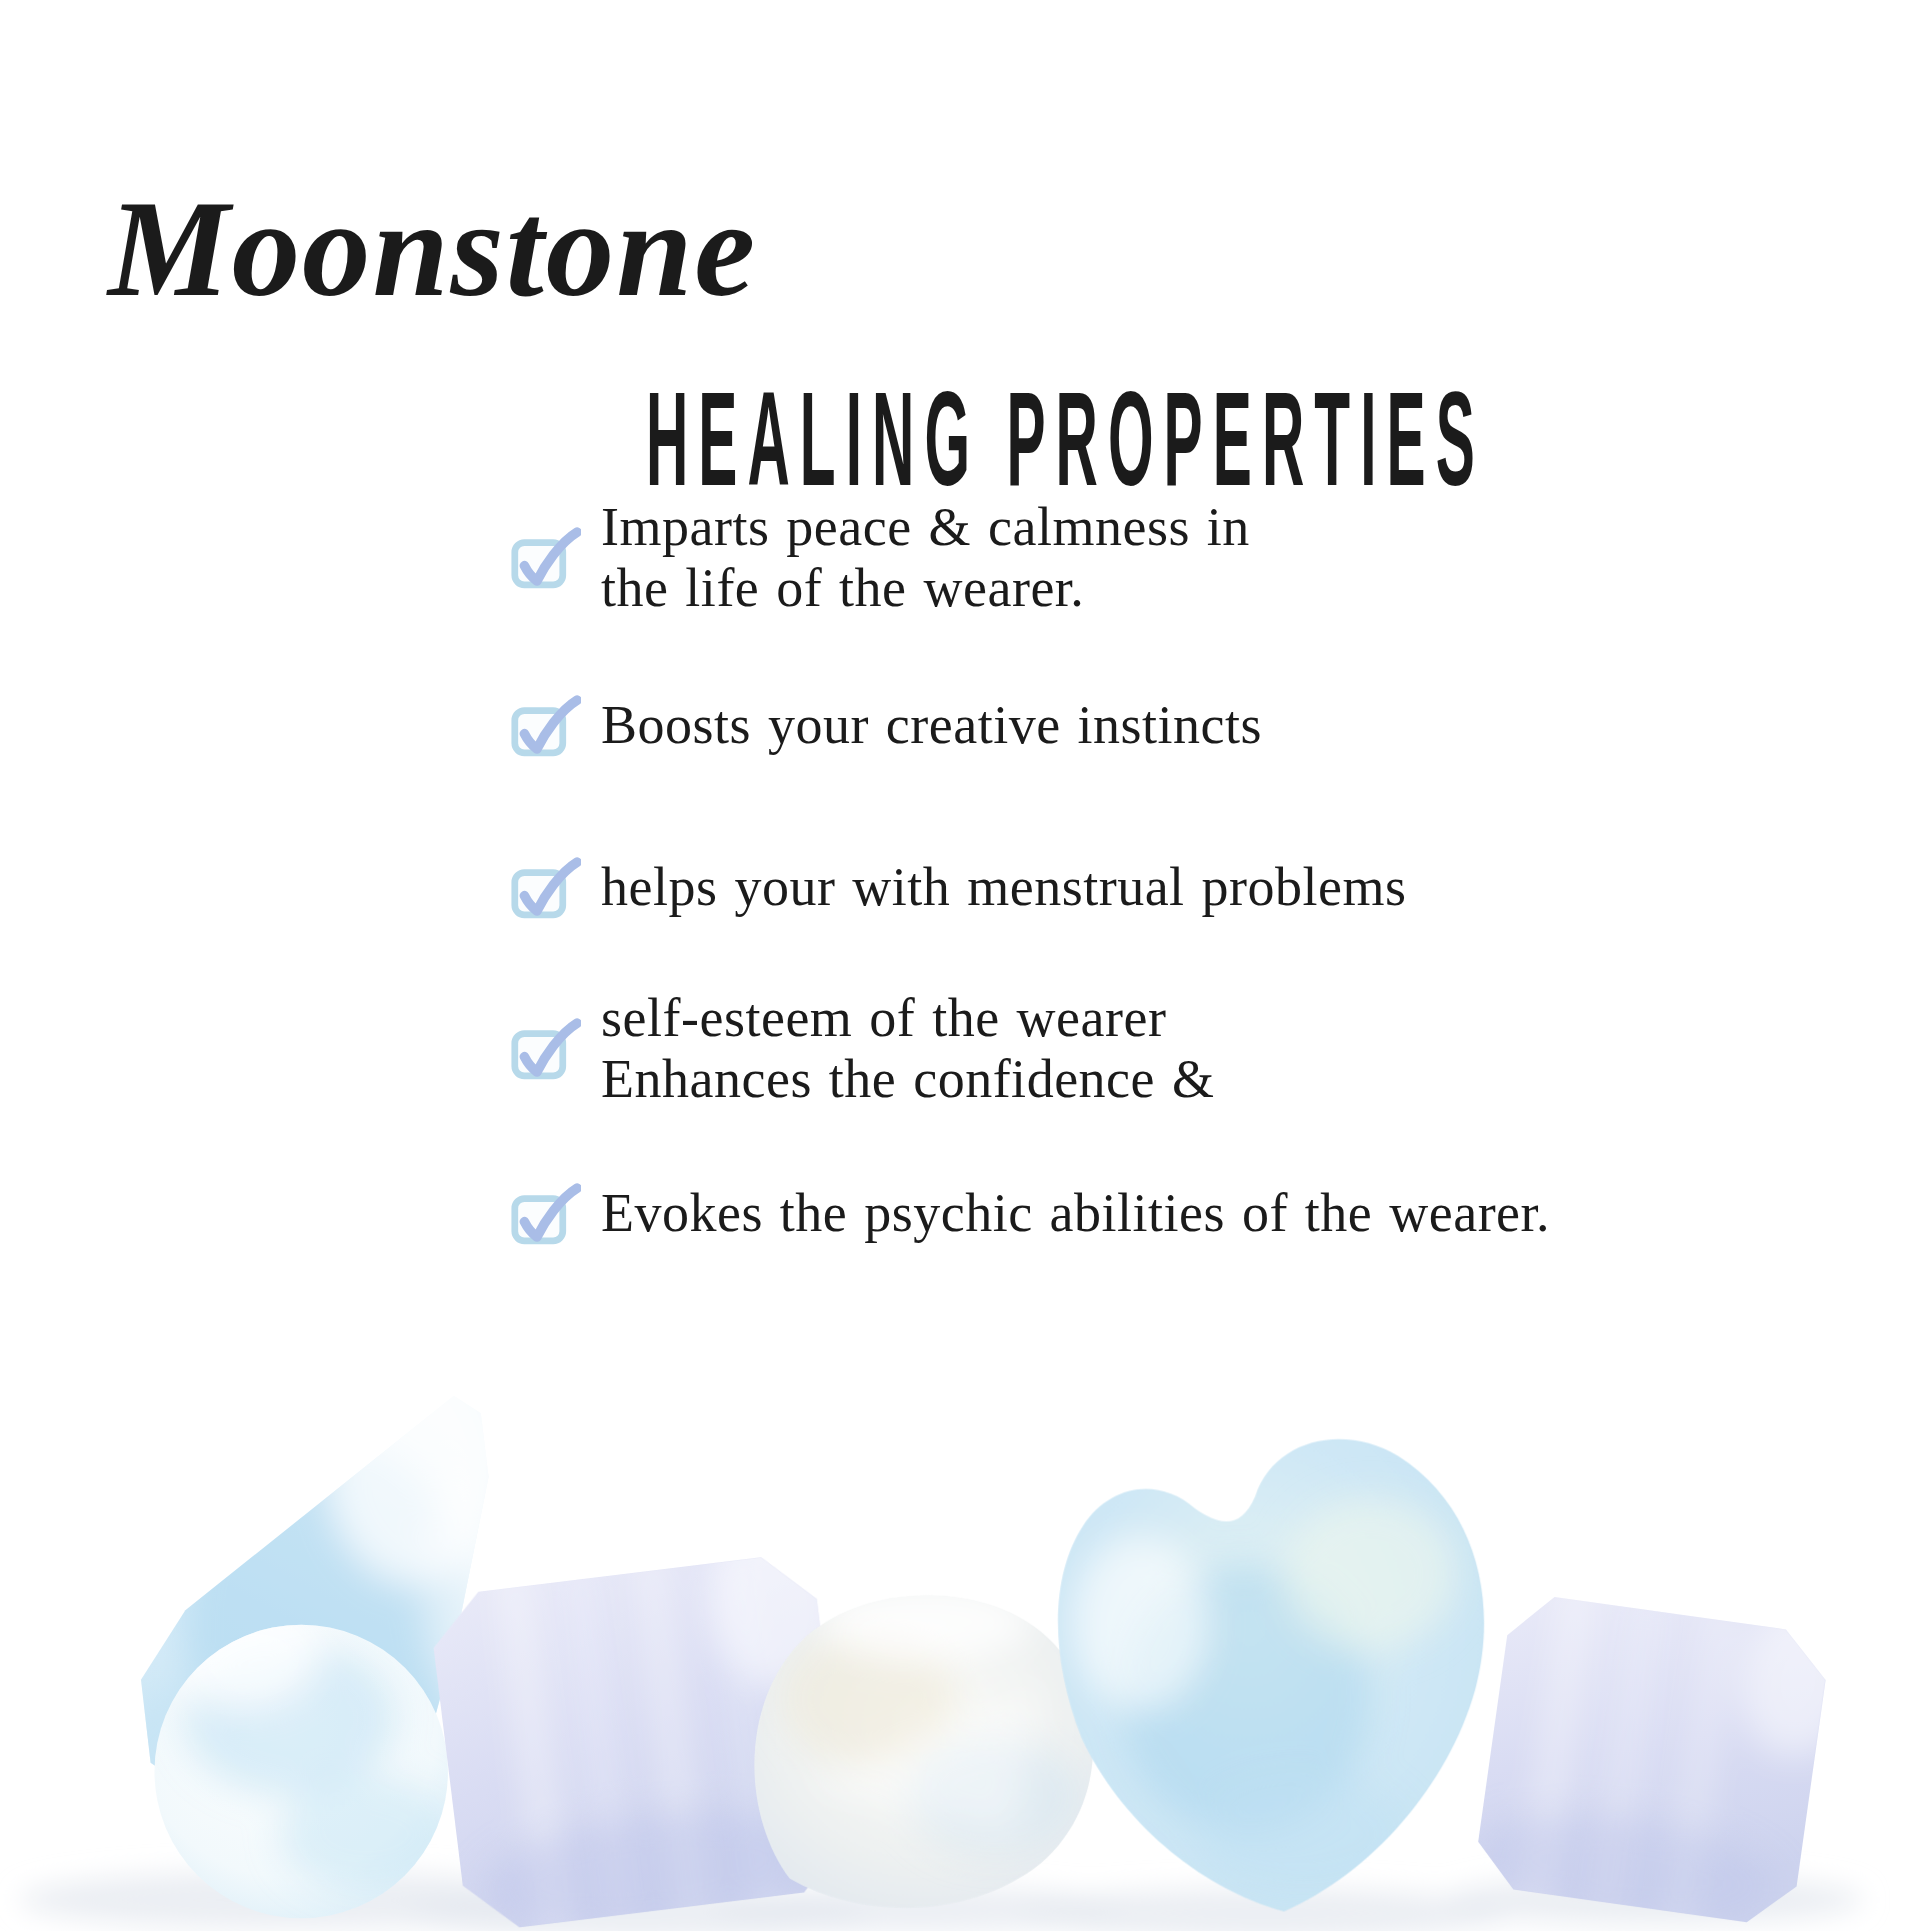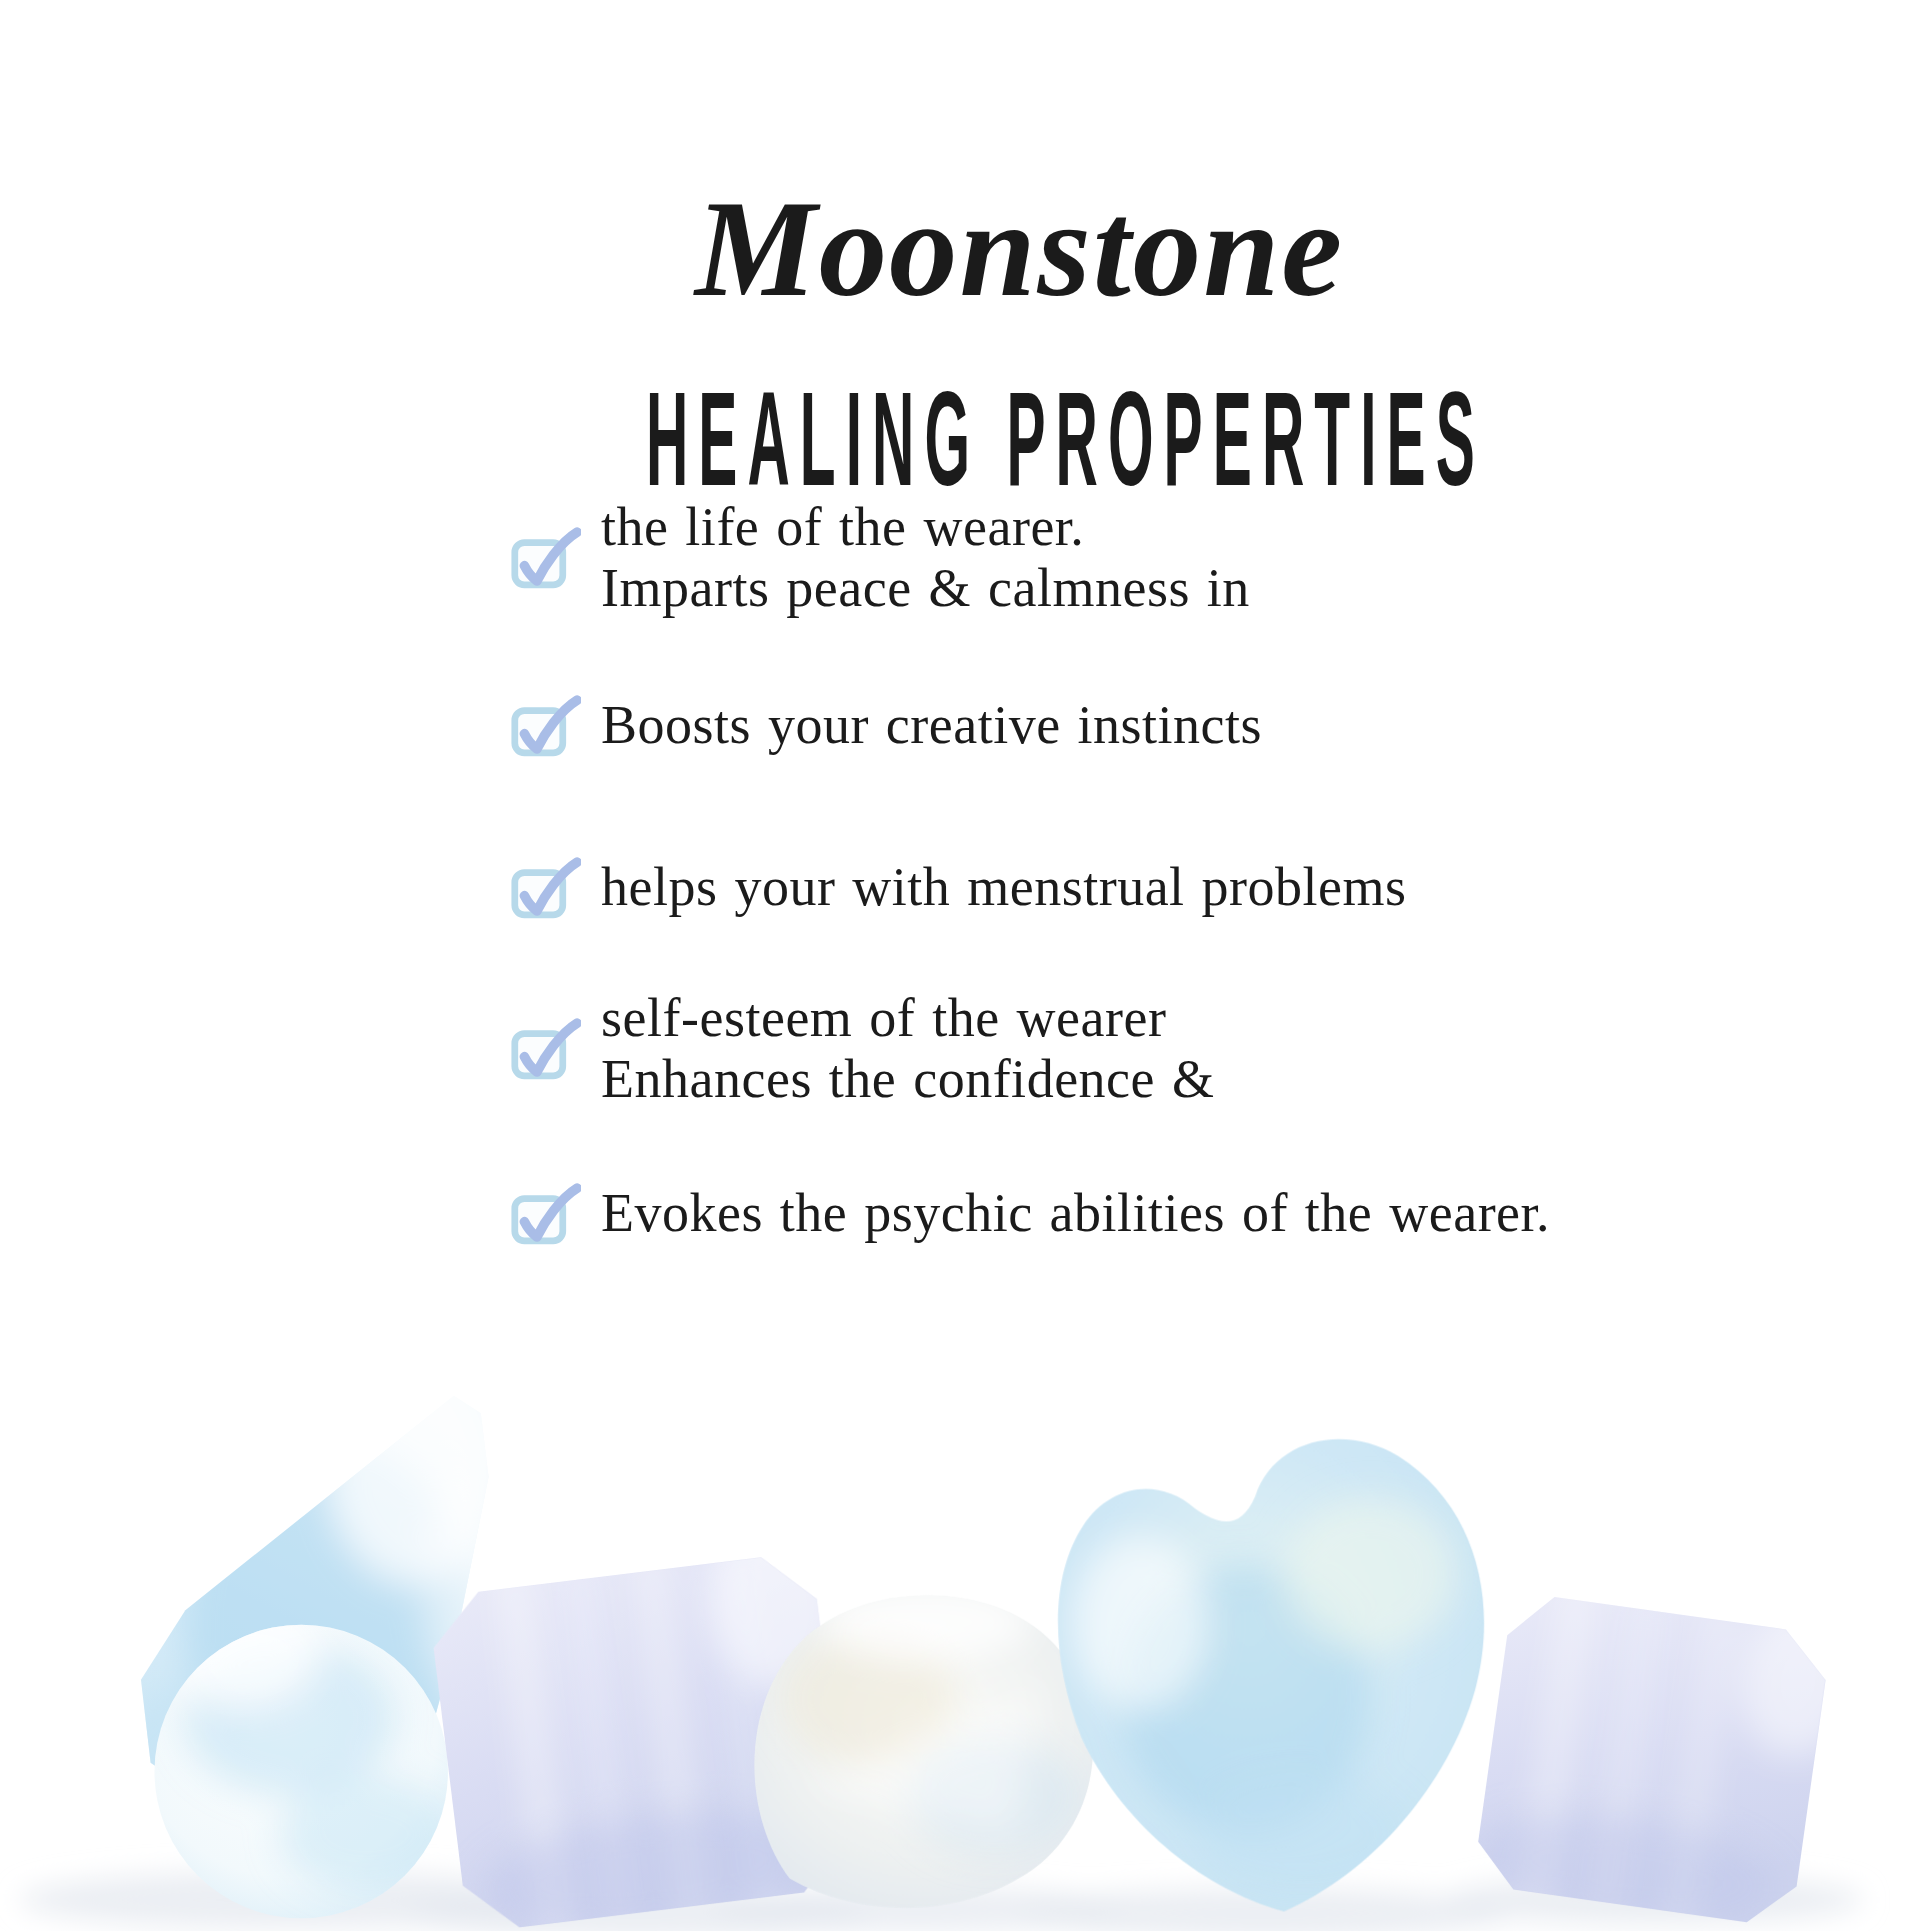--- a/index.html
+++ b/index.html
@@ -8,21 +8,21 @@
     --stone-ice-white:#f2f9fc; --stone-ice-blue:#cfe8f6; --stone-sky-patch:#a8d6ef;
     --stone-lavender-light:#e9eaf8; --stone-lavender:#cdd3ee; --stone-cream:#efe9d8;
     --stone-shadow:#e2e7ee;
   }
   html,body{margin:0;padding:0;background:#fff;}
   .canvas{
     position:relative; width:1931px; height:1931px; overflow:hidden;
     background:var(--background);
     font-family:"Liberation Serif", serif; color:var(--text-color);
   }
-  .title-wrap{position:absolute; top:89px; left:0; width:100%; text-align:center;}
+  .title-wrap{position:absolute; top:89px; left:0; width:100%; }
   .title{
     display:inline-block; margin-left:108px;
     font-family:"Liberation Serif", serif; font-style:italic; font-weight:700;
     font-size:137px; line-height:1; letter-spacing:1.9px; white-space:nowrap;
   }
   .subtitle-wrap{position:absolute; top:263px; left:0; width:100%; text-align:center;}
   .subtitle{
     display:inline-block; margin-left:112px;
     font-family:"Liberation Sans", sans-serif; font-weight:700;
     font-size:133px; line-height:1; letter-spacing:23px; white-space:nowrap;
@@ -58,22 +58,22 @@
   </div>
 
   <ul class="checklist">
 
     <li class="check-row row-1">
       <svg class="checkbox" viewBox="0 0 74 64">
         <rect class="cb-box" x="5" y="16" width="50" height="44" rx="10"></rect>
         <path class="cb-tick" d="M15,40 C19,48 24,53 28,56 C36,40 52,16 70,5"></path>
       </svg>
       <div class="item-text">
+        <div>Imparts peace &amp; calmness in</div>
         <div>the life of the wearer.</div>
-        <div>Imparts peace &amp; calmness in</div>
       </div>
     </li>
 
     <li class="check-row row-2">
       <svg class="checkbox" viewBox="0 0 74 64">
         <rect class="cb-box" x="5" y="16" width="50" height="44" rx="10"></rect>
         <path class="cb-tick" d="M15,40 C19,48 24,53 28,56 C36,40 52,16 70,5"></path>
       </svg>
       <div class="item-text">
         <div>Boosts your creative instincts</div>

